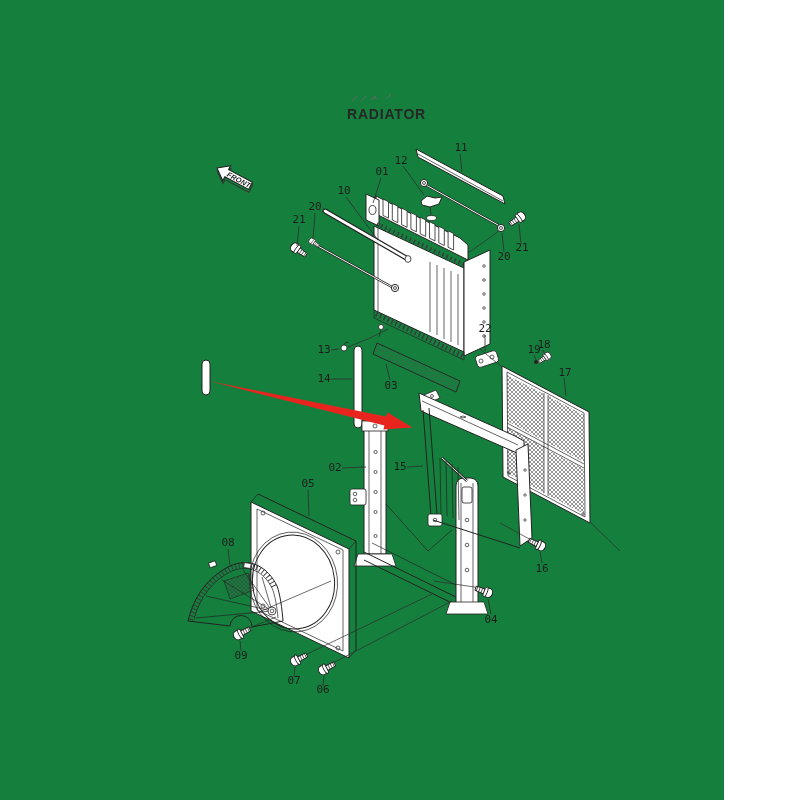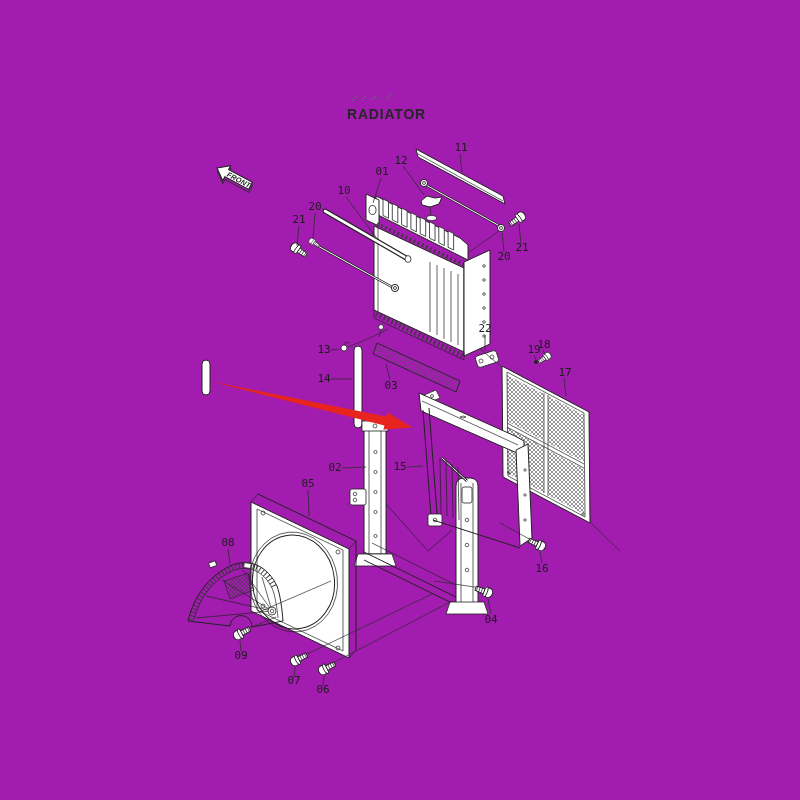--- a/index.html
+++ b/index.html
@@ -1,16 +1,16 @@
 <!DOCTYPE html>
 <html><head>
 <meta charset="utf-8">
 <style>
   html,body{margin:0;padding:0;background:#fff;}
-  .canvas{position:relative;width:800px;height:800px;background:#a21caf;overflow:hidden;
+  .canvas{position:relative;width:724px;height:800px;background:#15803d;overflow:hidden;
           font-family:"Liberation Sans",sans-serif;}
   svg{position:absolute;left:0;top:0;}
   .callout{font:11px "DejaVu Sans Mono",monospace;fill:#1d1d1d;}
   .title{font:14px "Liberation Sans",sans-serif;font-weight:600;letter-spacing:.8px;fill:#262626;}
   .front-txt{font:italic 700 7.2px "Liberation Sans",sans-serif;letter-spacing:.2px;fill:#1d1d1d;}
   .ln{stroke:#222;stroke-width:1;fill:none;}
   .lnt{stroke:#222;stroke-width:.7;fill:none;}
   .fw{fill:#fff;stroke:#222;stroke-width:1;}
   .fw2{fill:#fff;stroke:#222;stroke-width:.8;}
   .leader{stroke:#2d2d2d;stroke-width:.8;fill:none;}

